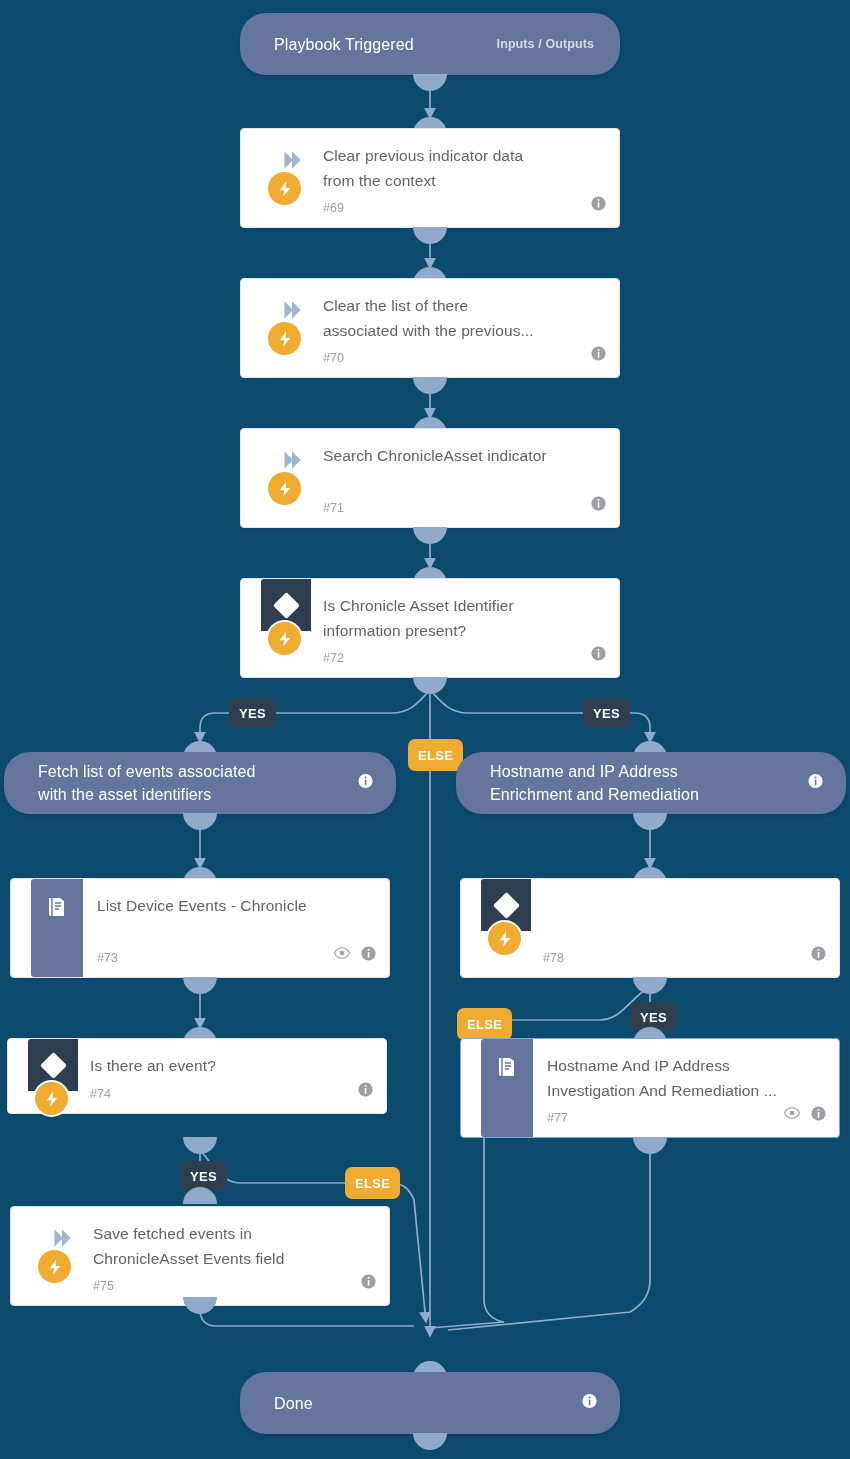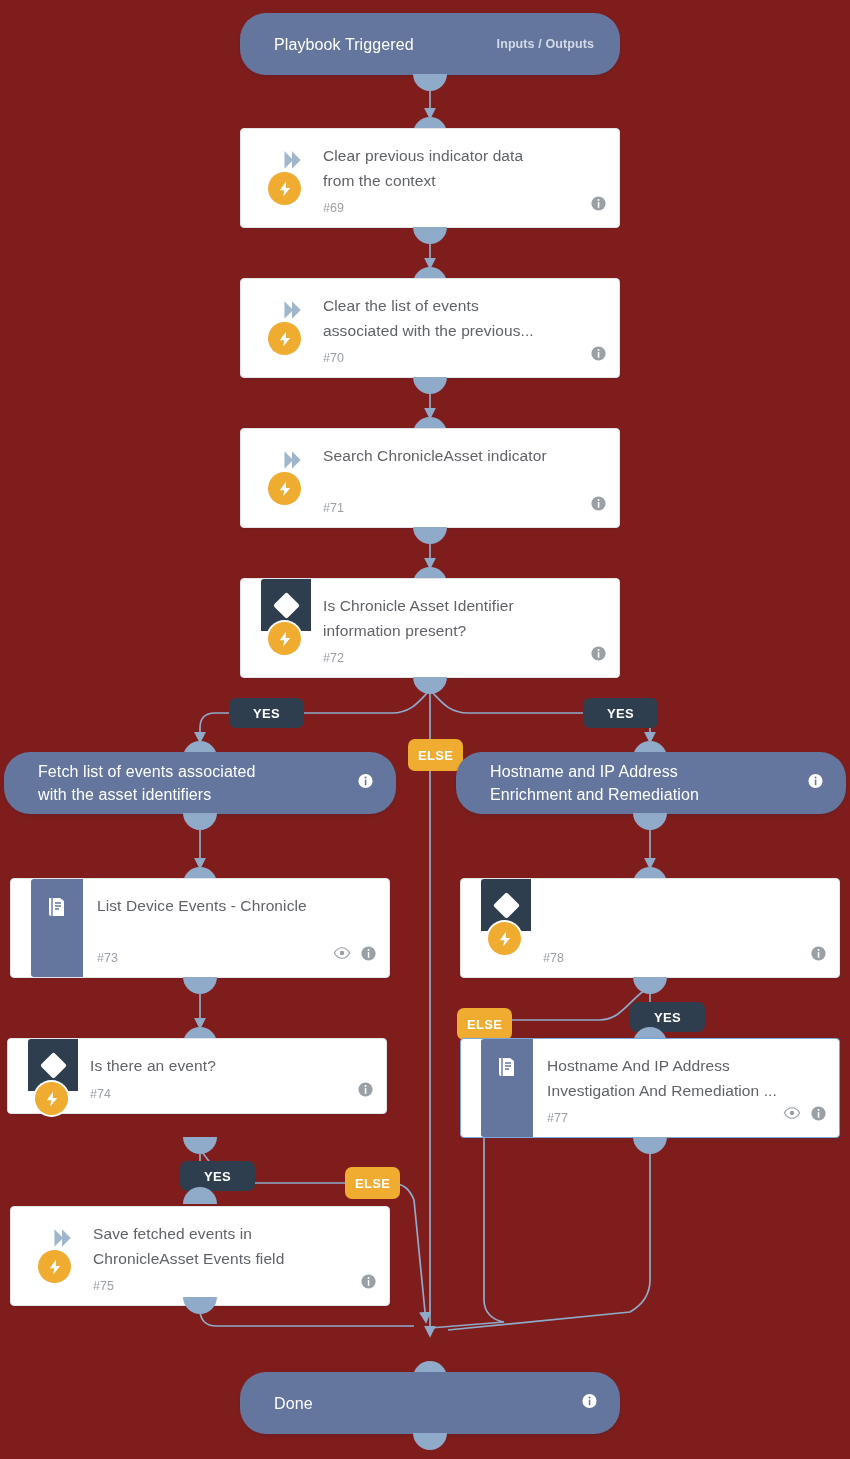--- a/index.html
+++ b/index.html
@@ -8,21 +8,21 @@
     background: #ffffff;
   }
   body {
     font-family: "Liberation Sans", sans-serif;
     -webkit-font-smoothing: antialiased;
   }
   #canvas {
     position: relative;
     width: 850px;
     height: 1459px;
-    background: #7f1d1d;
+    background: #0c4a6e;
     overflow: hidden;
   }
   #edges {
     position: absolute;
     left: 0; top: 0;
     width: 850px;
     height: 1459px;
     pointer-events: none;
   }
 
@@ -188,21 +188,21 @@
     color: #ffffff;
     font-size: 13px;
     font-weight: bold;
     letter-spacing: 0.3px;
     border-radius: 7px;
     box-sizing: border-box;
   }
   .blabel.yes {
     background: #2e3e4e;
     height: 30px;
-    padding: 0 24px;
+    padding: 0 10px;
   }
   .blabel.else {
     background: #f0ab31;
     height: 32px;
     padding: 0 10px;
     border-radius: 7px;
   }
 </style>
 </head>
 <body>
@@ -299,21 +299,21 @@
         <svg viewBox="0 0 24 24" width="26" height="26">
           <path d="M5 4 L13 12 L5 20 Z" fill="#9fb6cd"></path>
           <path d="M12 4 L20 12 L12 20 Z" fill="#9fb6cd"></path>
         </svg>
       </span>
       <span class="bolt-badge">
         <svg viewBox="0 0 24 24" width="18" height="18">
           <path d="M13.5 2 L5 13.5 H11 L9.5 22 L19 10.5 H13 Z" fill="#ffffff"></path>
         </svg>
       </span>
-      <div class="node-title">Clear the list of events
+      <div class="node-title">Clear the list of there
 associated with the previous...</div>
       <div class="node-id">#70</div>
       <div class="node-icons">
         <span>
           <svg viewBox="0 0 24 24" width="17" height="17">
             <circle cx="12" cy="12" r="10" fill="#9aa0a6"></circle>
             <rect x="11" y="10" width="2.2" height="8" fill="#ffffff"></rect>
             <circle cx="12.1" cy="7" r="1.4" fill="#ffffff"></circle>
           </svg>
         </span>

